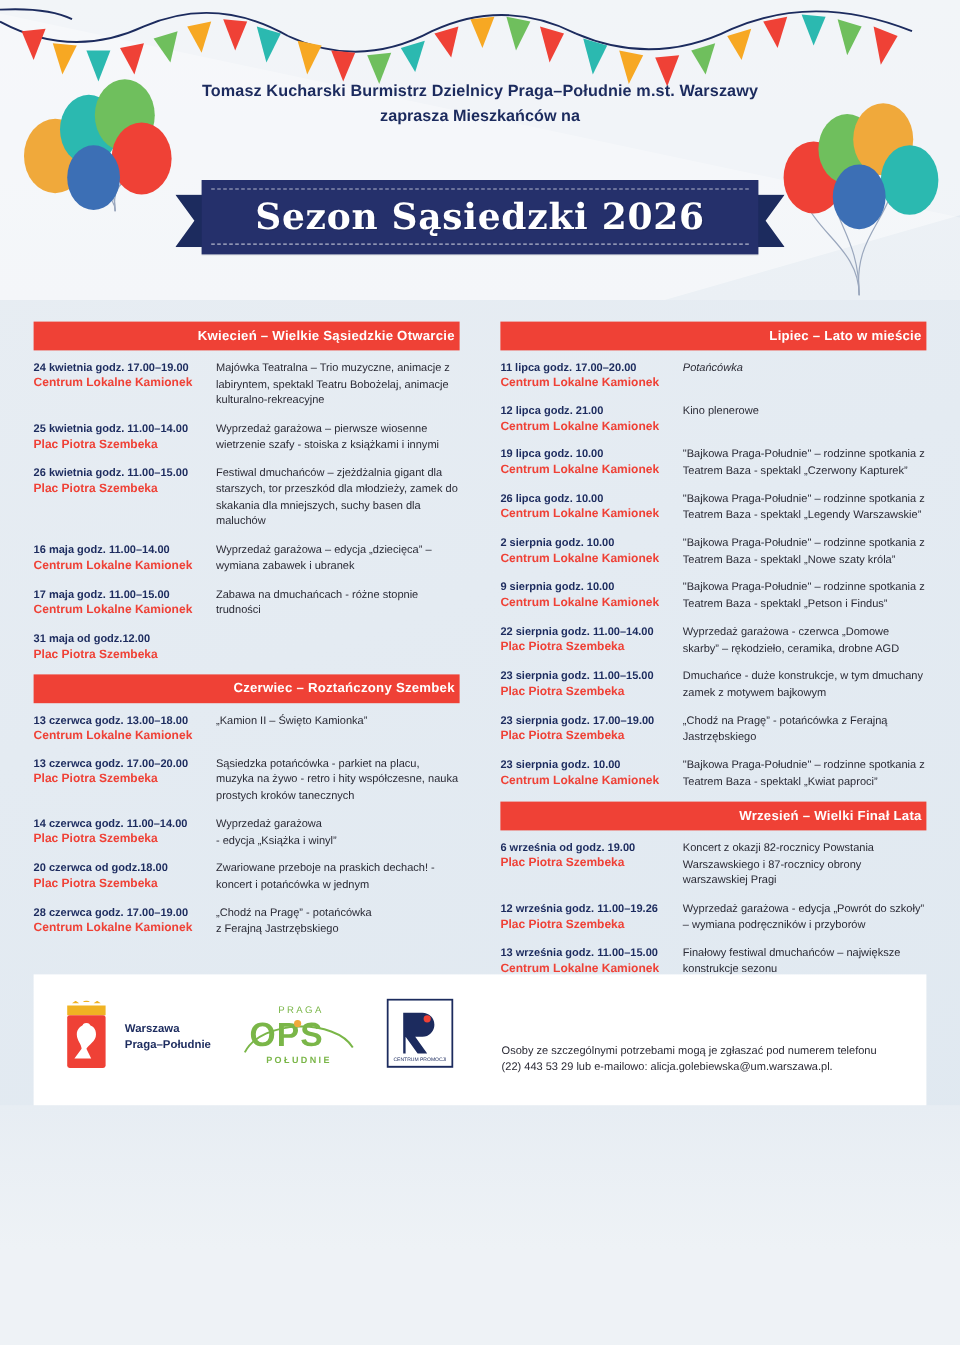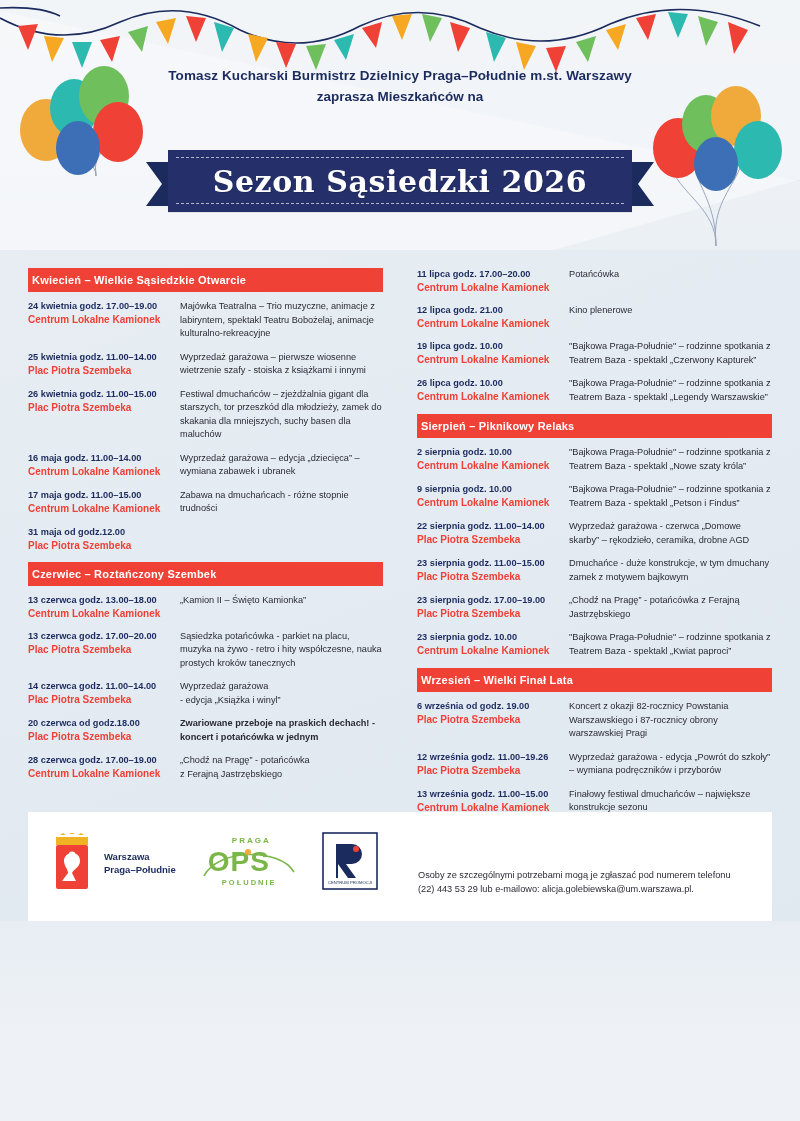--- a/index.html
+++ b/index.html
@@ -64,21 +64,21 @@
     font-family: "DejaVu Serif", serif;
     color: #ffffff; font-size: 30px; letter-spacing: .6px; font-weight: bold;
     text-shadow: 1px 1px 0 rgba(0,0,0,.15);
   }
   
   .columns { position: absolute; top: 268px; left: 0; width: 800px; }
   .col { position: absolute; width: 355px; }
   .col.left { left: 28px; }
   .col.right { left: 417px; }
   .section-head {
-    background: #ef4136; color: #fff; text-align: left;
+    background: #ef4136; color: #fff; text-align: right;
     font-size: 11px; font-weight: bold; letter-spacing: .2px;
     padding: 6px 4px 6px; margin-bottom: 8px;
   }
   .ev { display: flex; margin-bottom: 10px; }
   .ev .when { width: 152px; padding-right: 8px; flex: none; }
   .ev .when .d { color: #1c2b5e; font-size: 9.2px; font-weight: bold; line-height: 13px; }
   .ev .when .p { color: #ef4136; font-size: 10px; font-weight: bold; line-height: 13px; }
   .ev .what { color: #2a2a35; font-size: 9.2px; line-height: 13.5px; }
   .group { margin-bottom: 9px; }
   
@@ -249,40 +249,41 @@
               <div class="p">Plac Piotra Szembeka</div>
             </div>
             <div class="what" style="white-space: pre-line;">Wyprzedaż garażowa
 - edycja „Książka i winyl”</div>
           </div>
           <div class="ev">
             <div class="when">
               <div class="d">20 czerwca od godz.18.00</div>
               <div class="p">Plac Piotra Szembeka</div>
             </div>
-            <div class="what" style="white-space: pre-line; font-weight: bold;">Zwariowane przeboje na praskich dechach! - koncert i potańcówka w jednym</div>
+            <div class="what" style="white-space: pre-line;">Zwariowane przeboje na praskich dechach! - koncert i potańcówka w jednym</div>
           </div>
           <div class="ev">
             <div class="when">
               <div class="d">28 czerwca godz. 17.00–19.00</div>
               <div class="p">Centrum Lokalne Kamionek</div>
             </div>
             <div class="what" style="white-space: pre-line;">„Chodź na Pragę” - potańcówka
 z Ferajną Jastrzębskiego</div>
           </div>
         </div>
       </div>
     <div class="col right">
         <div class="group">
+          <div class="section-head">Lipiec – Lato w mieście</div>
           <div class="ev">
             <div class="when">
               <div class="d">11 lipca godz. 17.00–20.00</div>
               <div class="p">Centrum Lokalne Kamionek</div>
             </div>
-            <div class="what" style="white-space: pre-line;">Potańcówka</div>
+            <div class="what" style="white-space: pre-line; font-style: italic;">Potańcówka</div>
           </div>
           <div class="ev">
             <div class="when">
               <div class="d">12 lipca godz. 21.00</div>
               <div class="p">Centrum Lokalne Kamionek</div>
             </div>
             <div class="what" style="white-space: pre-line;">Kino plenerowe</div>
           </div>
           <div class="ev">
             <div class="when">
@@ -293,21 +294,20 @@
           </div>
           <div class="ev">
             <div class="when">
               <div class="d">26 lipca godz. 10.00</div>
               <div class="p">Centrum Lokalne Kamionek</div>
             </div>
             <div class="what" style="white-space: pre-line;">"Bajkowa Praga-Południe" – rodzinne spotkania z Teatrem Baza - spektakl „Legendy Warszawskie”</div>
           </div>
         </div>
         <div class="group">
-          <div class="section-head">Sierpień – Piknikowy Relaks</div>
           <div class="ev">
             <div class="when">
               <div class="d">2 sierpnia godz. 10.00</div>
               <div class="p">Centrum Lokalne Kamionek</div>
             </div>
             <div class="what" style="white-space: pre-line;">"Bajkowa Praga-Południe" – rodzinne spotkania z Teatrem Baza - spektakl „Nowe szaty króla”</div>
           </div>
           <div class="ev">
             <div class="when">
               <div class="d">9 sierpnia godz. 10.00</div>
@@ -379,21 +379,21 @@
           <path d="M6,4 h32 v8 h-32 z" fill="#f0b323"></path>
           <path d="M10,2 l3,-2 l3,2 z M19,1 l3,-2 l3,2 z M28,2 l3,-2 l3,2 z" fill="#f0b323"></path>
           <rect x="6" y="12" width="32" height="44" rx="2" fill="#ef4136"></rect>
           <path d="M22,20 c-5,0 -8,4 -8,8 c0,5 4,8 4,12 l-6,8 h14 l-4,-8 c2,-4 8,-6 8,-12 c0,-5 -3,-8 -8,-8 z" fill="#ffffff"></path>
           <circle cx="22" cy="22" r="3.4" fill="#ffffff"></circle>
         </svg>
         <div class="logo-text">Warszawa<br>Praga–Południe</div>
       </div>
 
       <div style="position:relative;width:94px;height:58px;">
-        <div style="position:absolute;left:30px;top:2px;font-size:8px;color:#7ab648;letter-spacing:2px;font-weight:bold;text-align:center;">PRAGA</div>
+        <div style="position:absolute;left:30px;top:2px;font-size:8px;color:#7ab648;letter-spacing:2px;font-weight:normal;text-align:center;">PRAGA</div>
         <div style="position:absolute;left:6px;top:12px;font-size:28px;font-weight:bold;color:#7ab648;letter-spacing:1px;">OPS</div>
         <div style="position:absolute;left:20px;top:44px;font-size:7.5px;color:#7ab648;letter-spacing:2px;font-weight:bold;">POŁUDNIE</div>
         <svg style="position:absolute;left:0;top:8px;" width="94" height="46" viewBox="0 0 94 46">
           <path d="M2,34 C16,6 78,6 92,30" stroke="#7ab648" stroke-width="1.6" fill="none"></path>
           <circle cx="46" cy="10" r="3" fill="#f0a93b"></circle>
         </svg>
       </div>
 
       <div>
         <svg width="56" height="58" viewBox="0 0 56 58">

